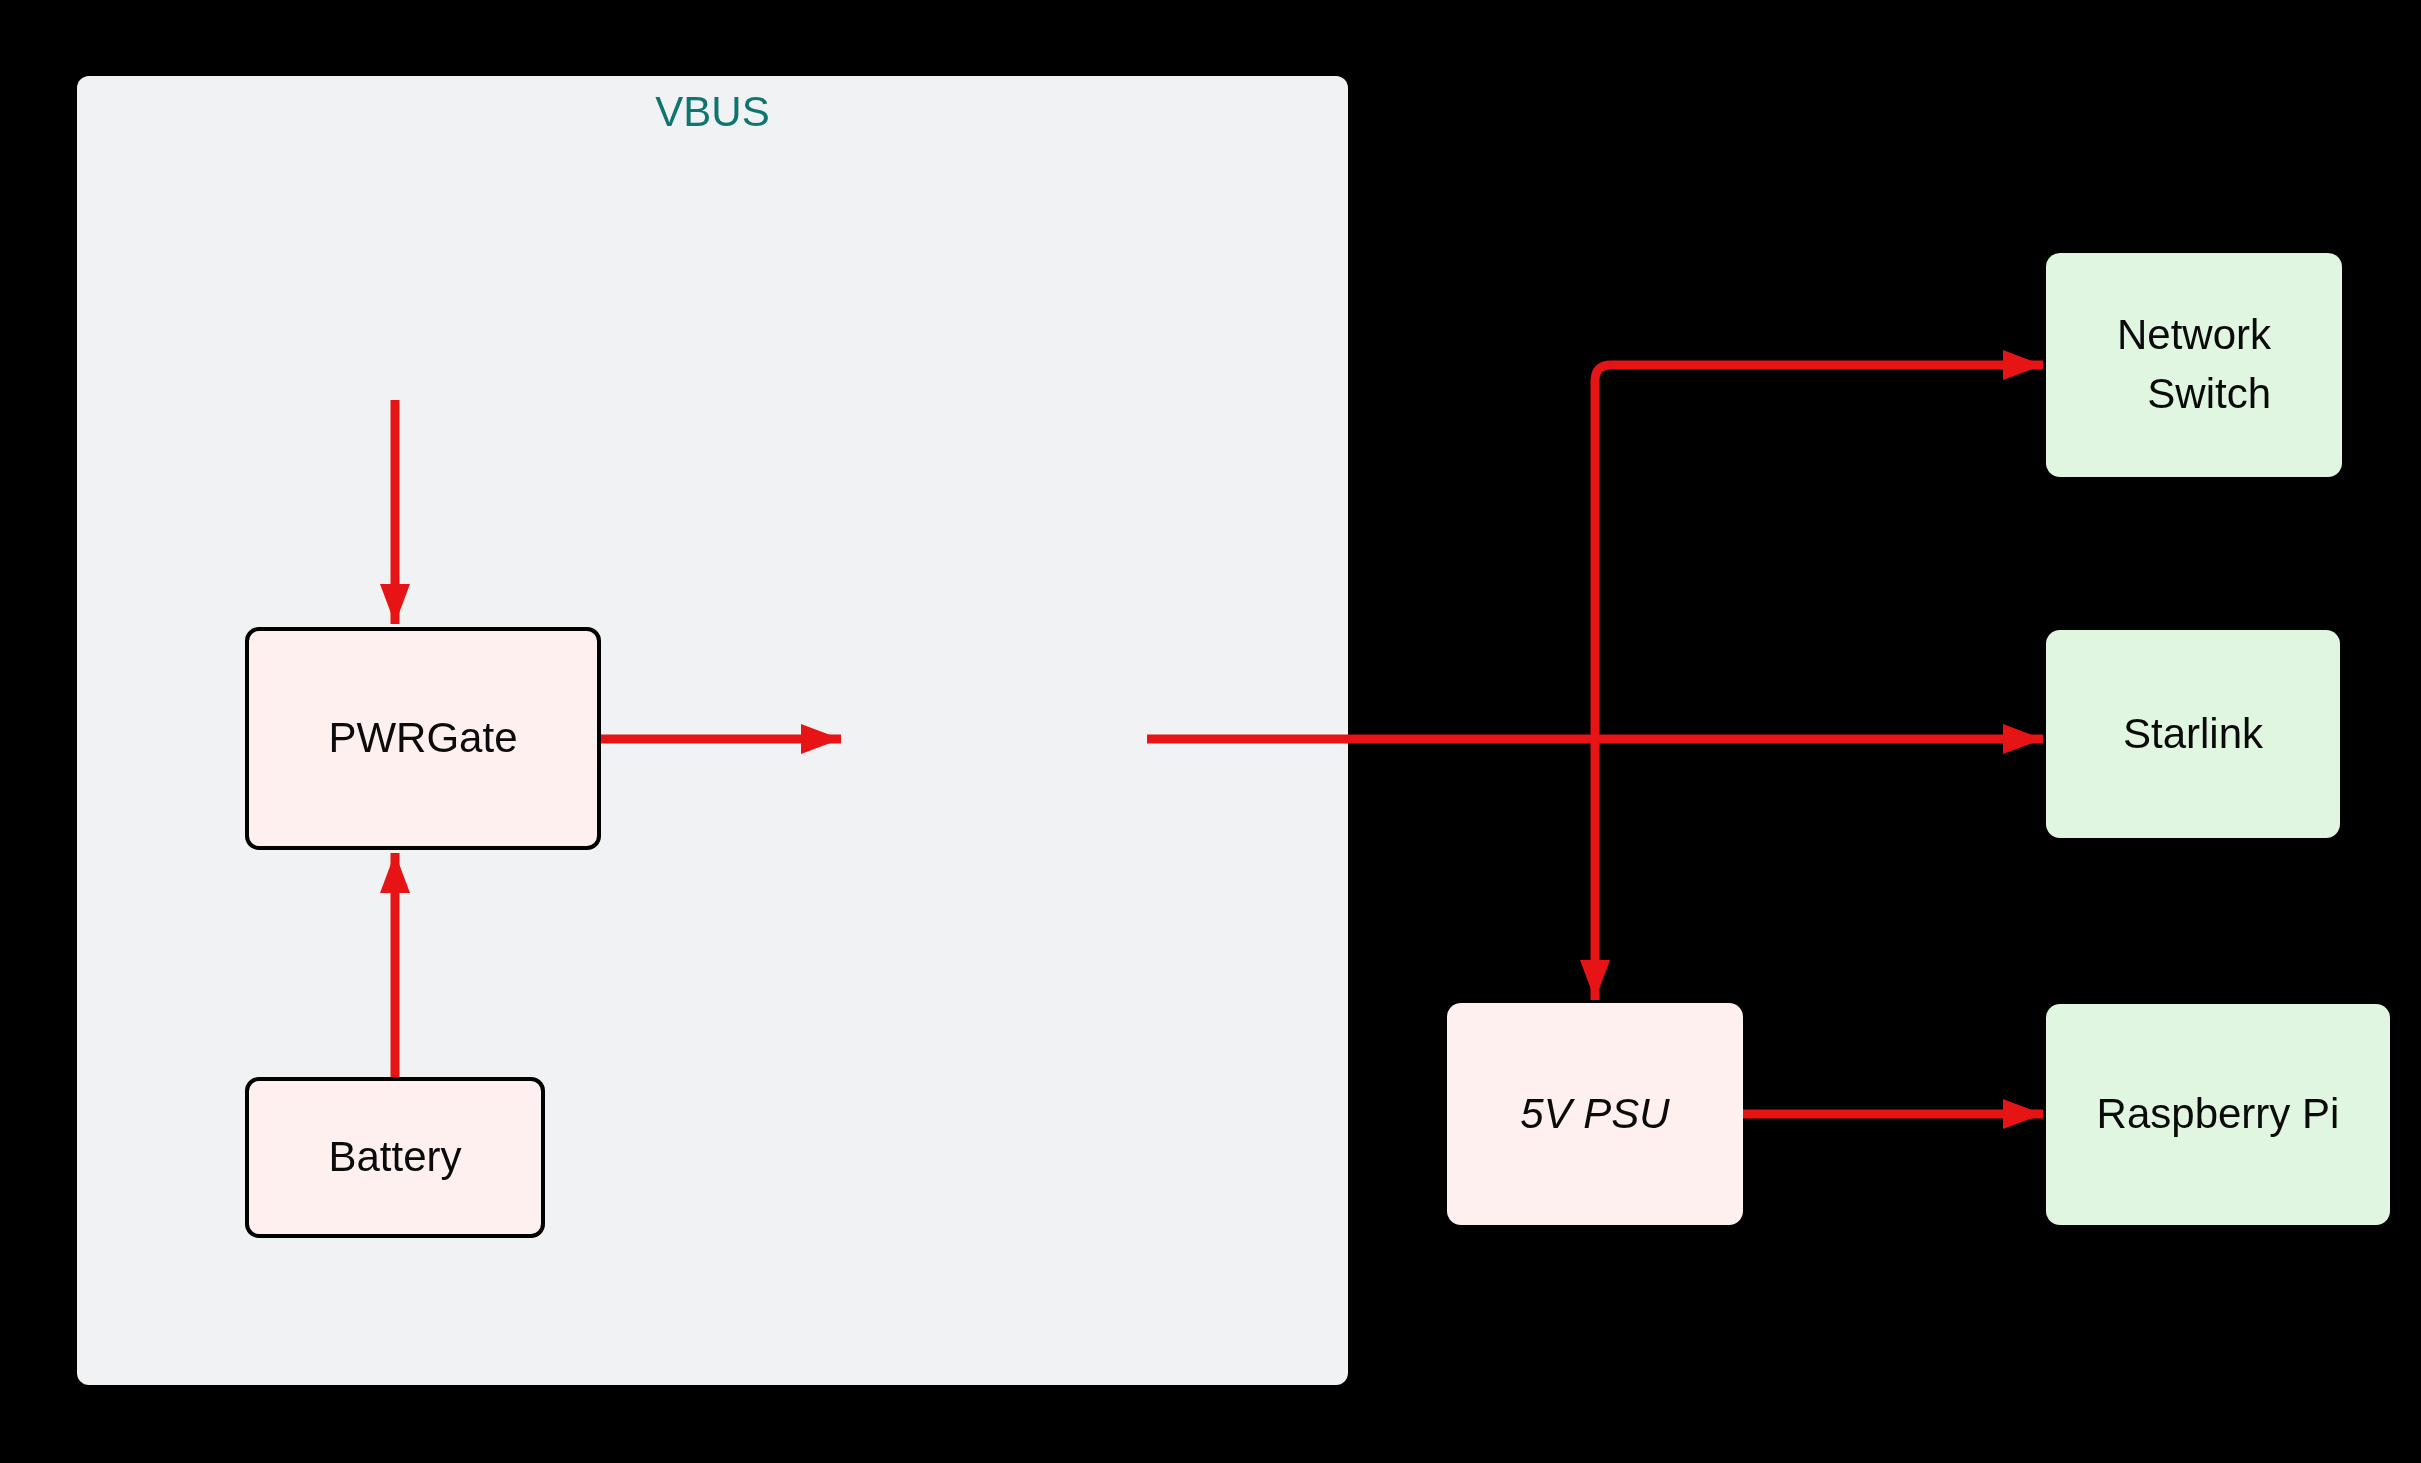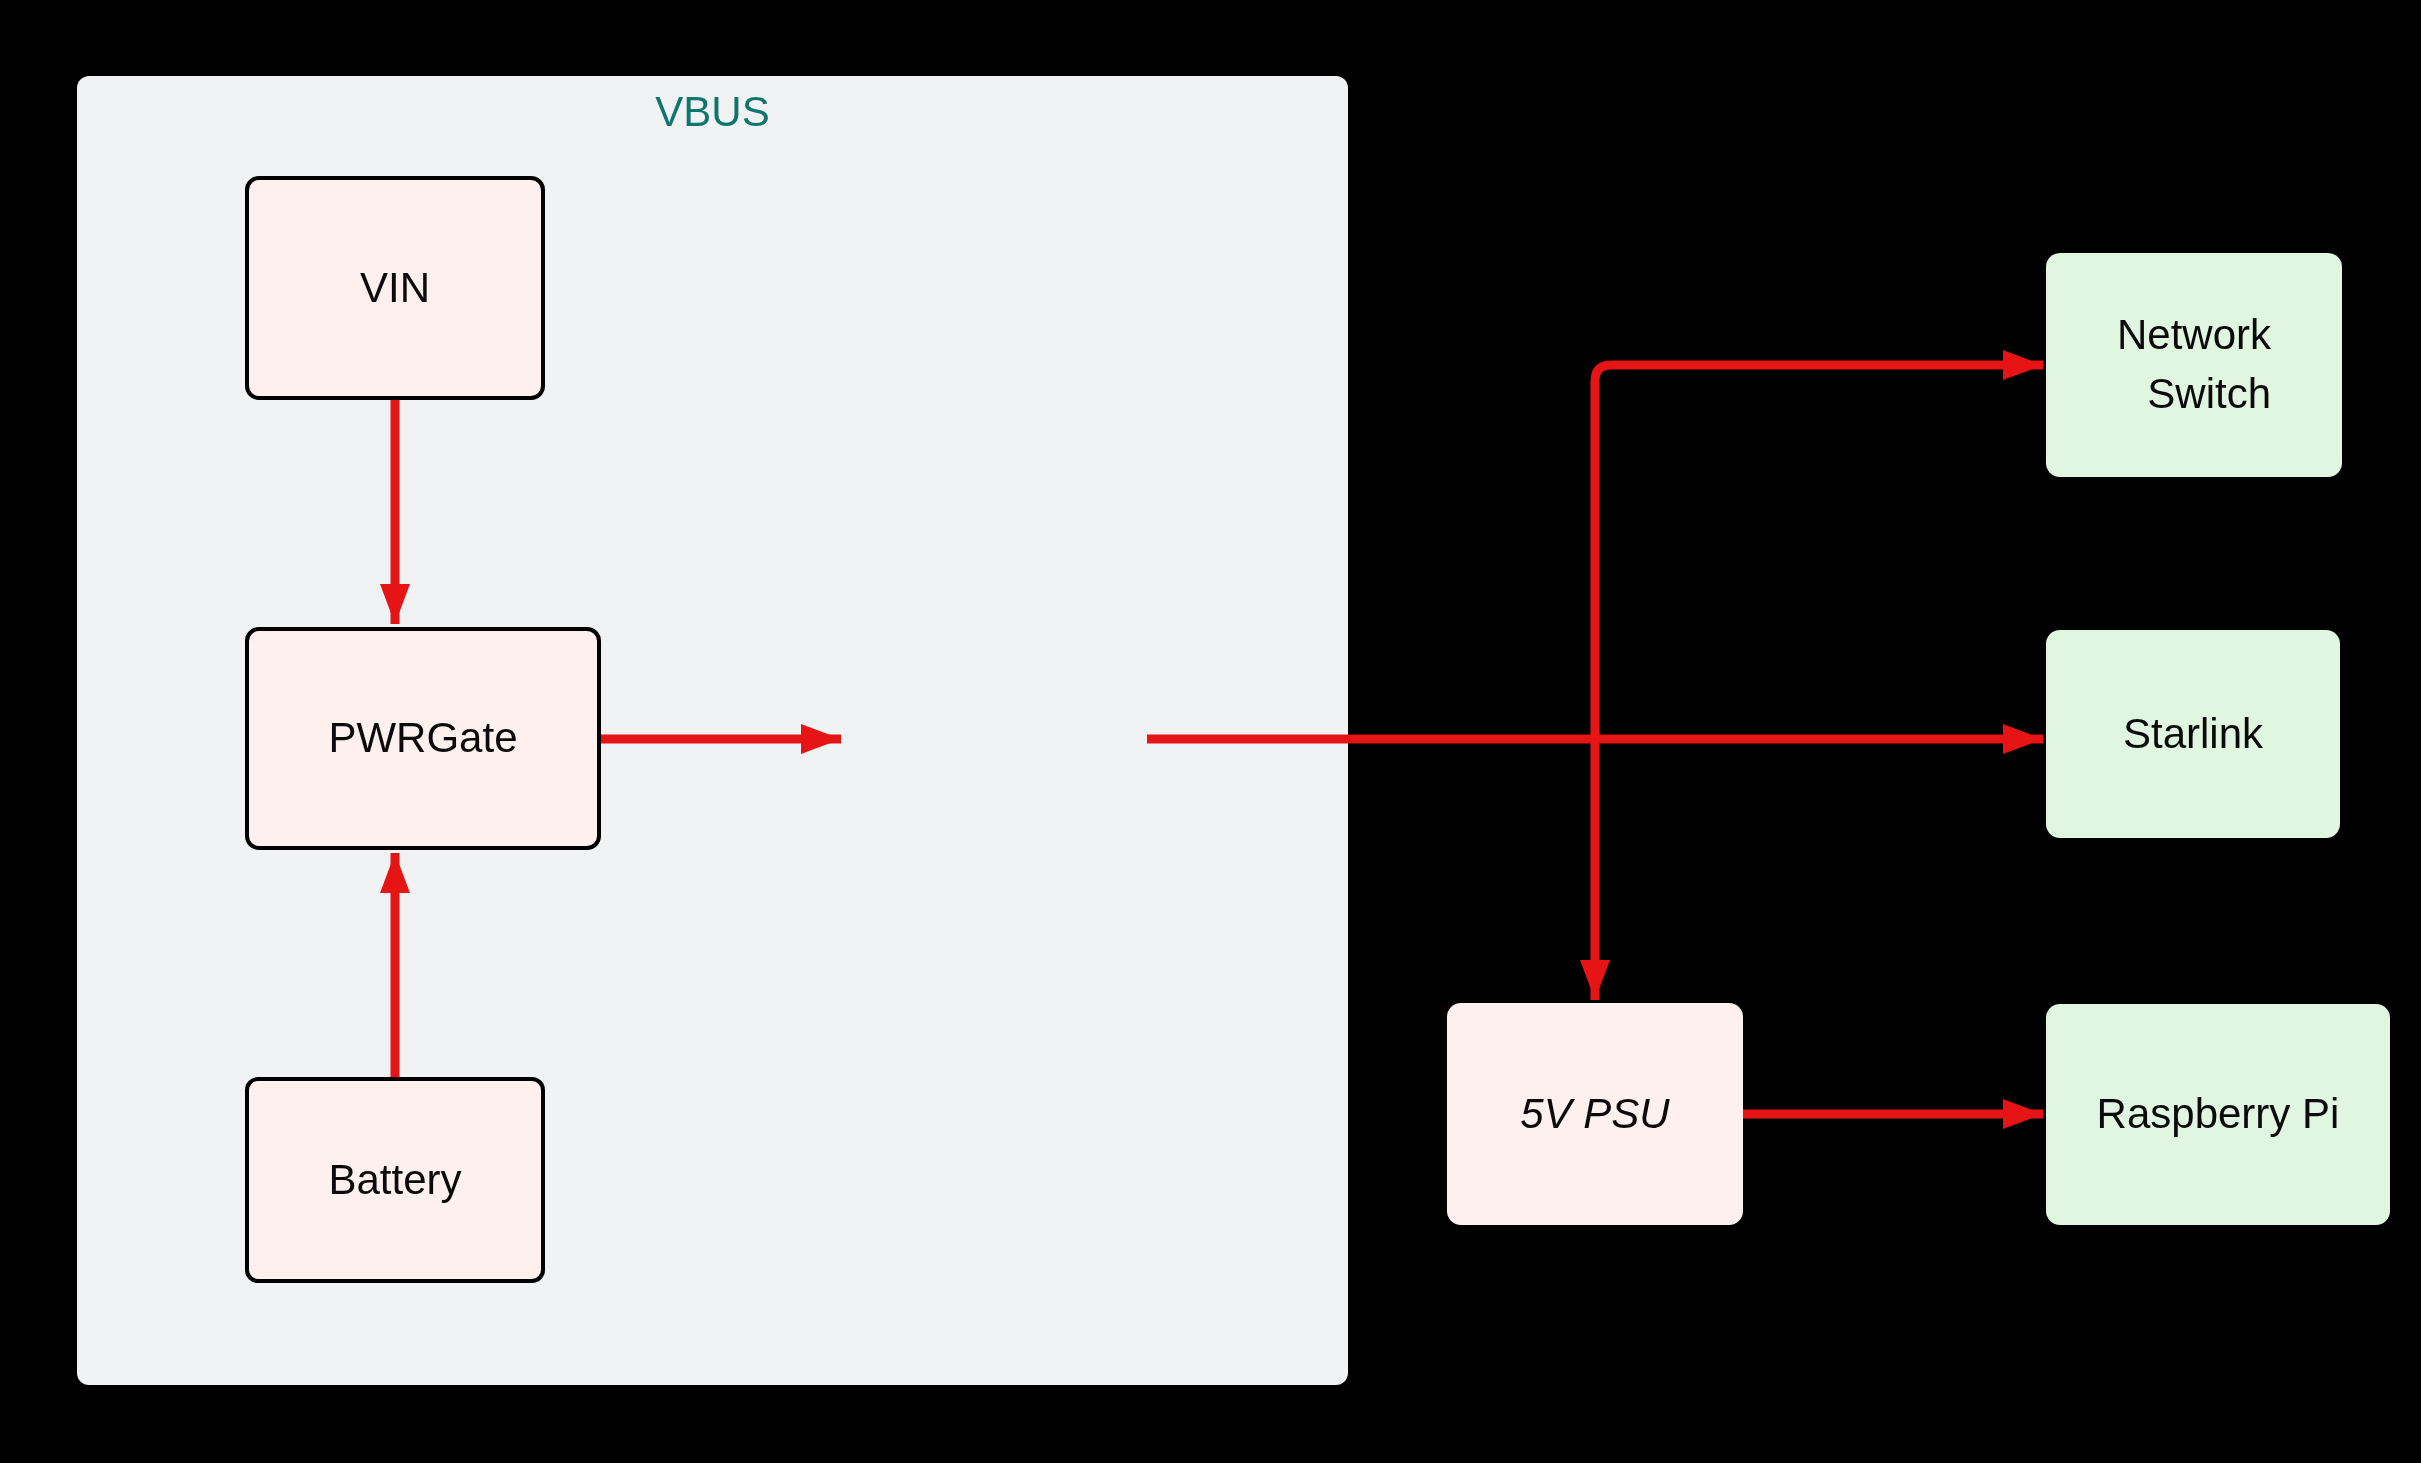--- a/index.html
+++ b/index.html
@@ -54,21 +54,21 @@
     border: 4px solid #000000;
   }
   .node.pink {
     background: #fdf0ee;
   }
   .node.green {
     background: #e0f6e0;
   }
   #node-vin       { left: 245px;  top: 176px;  width: 300px; height: 224px; }
   #node-pwrgate   { left: 245px;  top: 627px;  width: 356px; height: 223px; }
-  #node-battery   { left: 245px;  top: 1077px; width: 300px; height: 206px; border-radius: 13px; }
+  #node-battery   { left: 245px;  top: 1077px; width: 300px; height: 161px; }
   #node-psu12     { left: 844px;  top: 627px;  width: 303px; height: 223px; }
   #node-psu5      { left: 1447px; top: 1003px; width: 296px; height: 222px; font-style: italic; }
   #node-netswitch { left: 2046px; top: 253px;  width: 296px; height: 224px; text-align: right; }
   #node-starlink  { left: 2046px; top: 630px;  width: 294px; height: 208px; }
   #node-rpi       { left: 2046px; top: 1004px; width: 344px; height: 221px; }
   
   #edge-layer {
     position: absolute;
     left: 0;
     top: 0;
@@ -98,21 +98,20 @@
     </defs>
     <path class="edge" d="M395,400 L395,624" marker-end="url(#arrowhead)"></path>
     <path class="edge" d="M395,1077 L395,853" marker-end="url(#arrowhead)"></path>
     <path class="edge" d="M545,739 L841,739" marker-end="url(#arrowhead)"></path>
     <path class="edge" d="M1147,739 L2043,739" marker-end="url(#arrowhead)"></path>
     <path class="edge" d="M1595,739 L1595,381 Q1595,365 1611,365 L2043,365" marker-end="url(#arrowhead)"></path>
     <path class="edge" d="M1595,739 L1595,1000" marker-end="url(#arrowhead)"></path>
     <path class="edge" d="M1743,1114 L2043,1114" marker-end="url(#arrowhead)"></path>
   </svg>
 
-  <div class="node pink-bordered" id="node-vin">VIN</div>
 
   <div class="node pink-bordered" id="node-pwrgate">PWRGate</div>
 
   <div class="node pink-bordered" id="node-battery">Battery</div>
 
 
   <div class="node pink" id="node-psu5">5V PSU</div>
 
   <div class="node green" id="node-netswitch">Network
 Switch</div>

